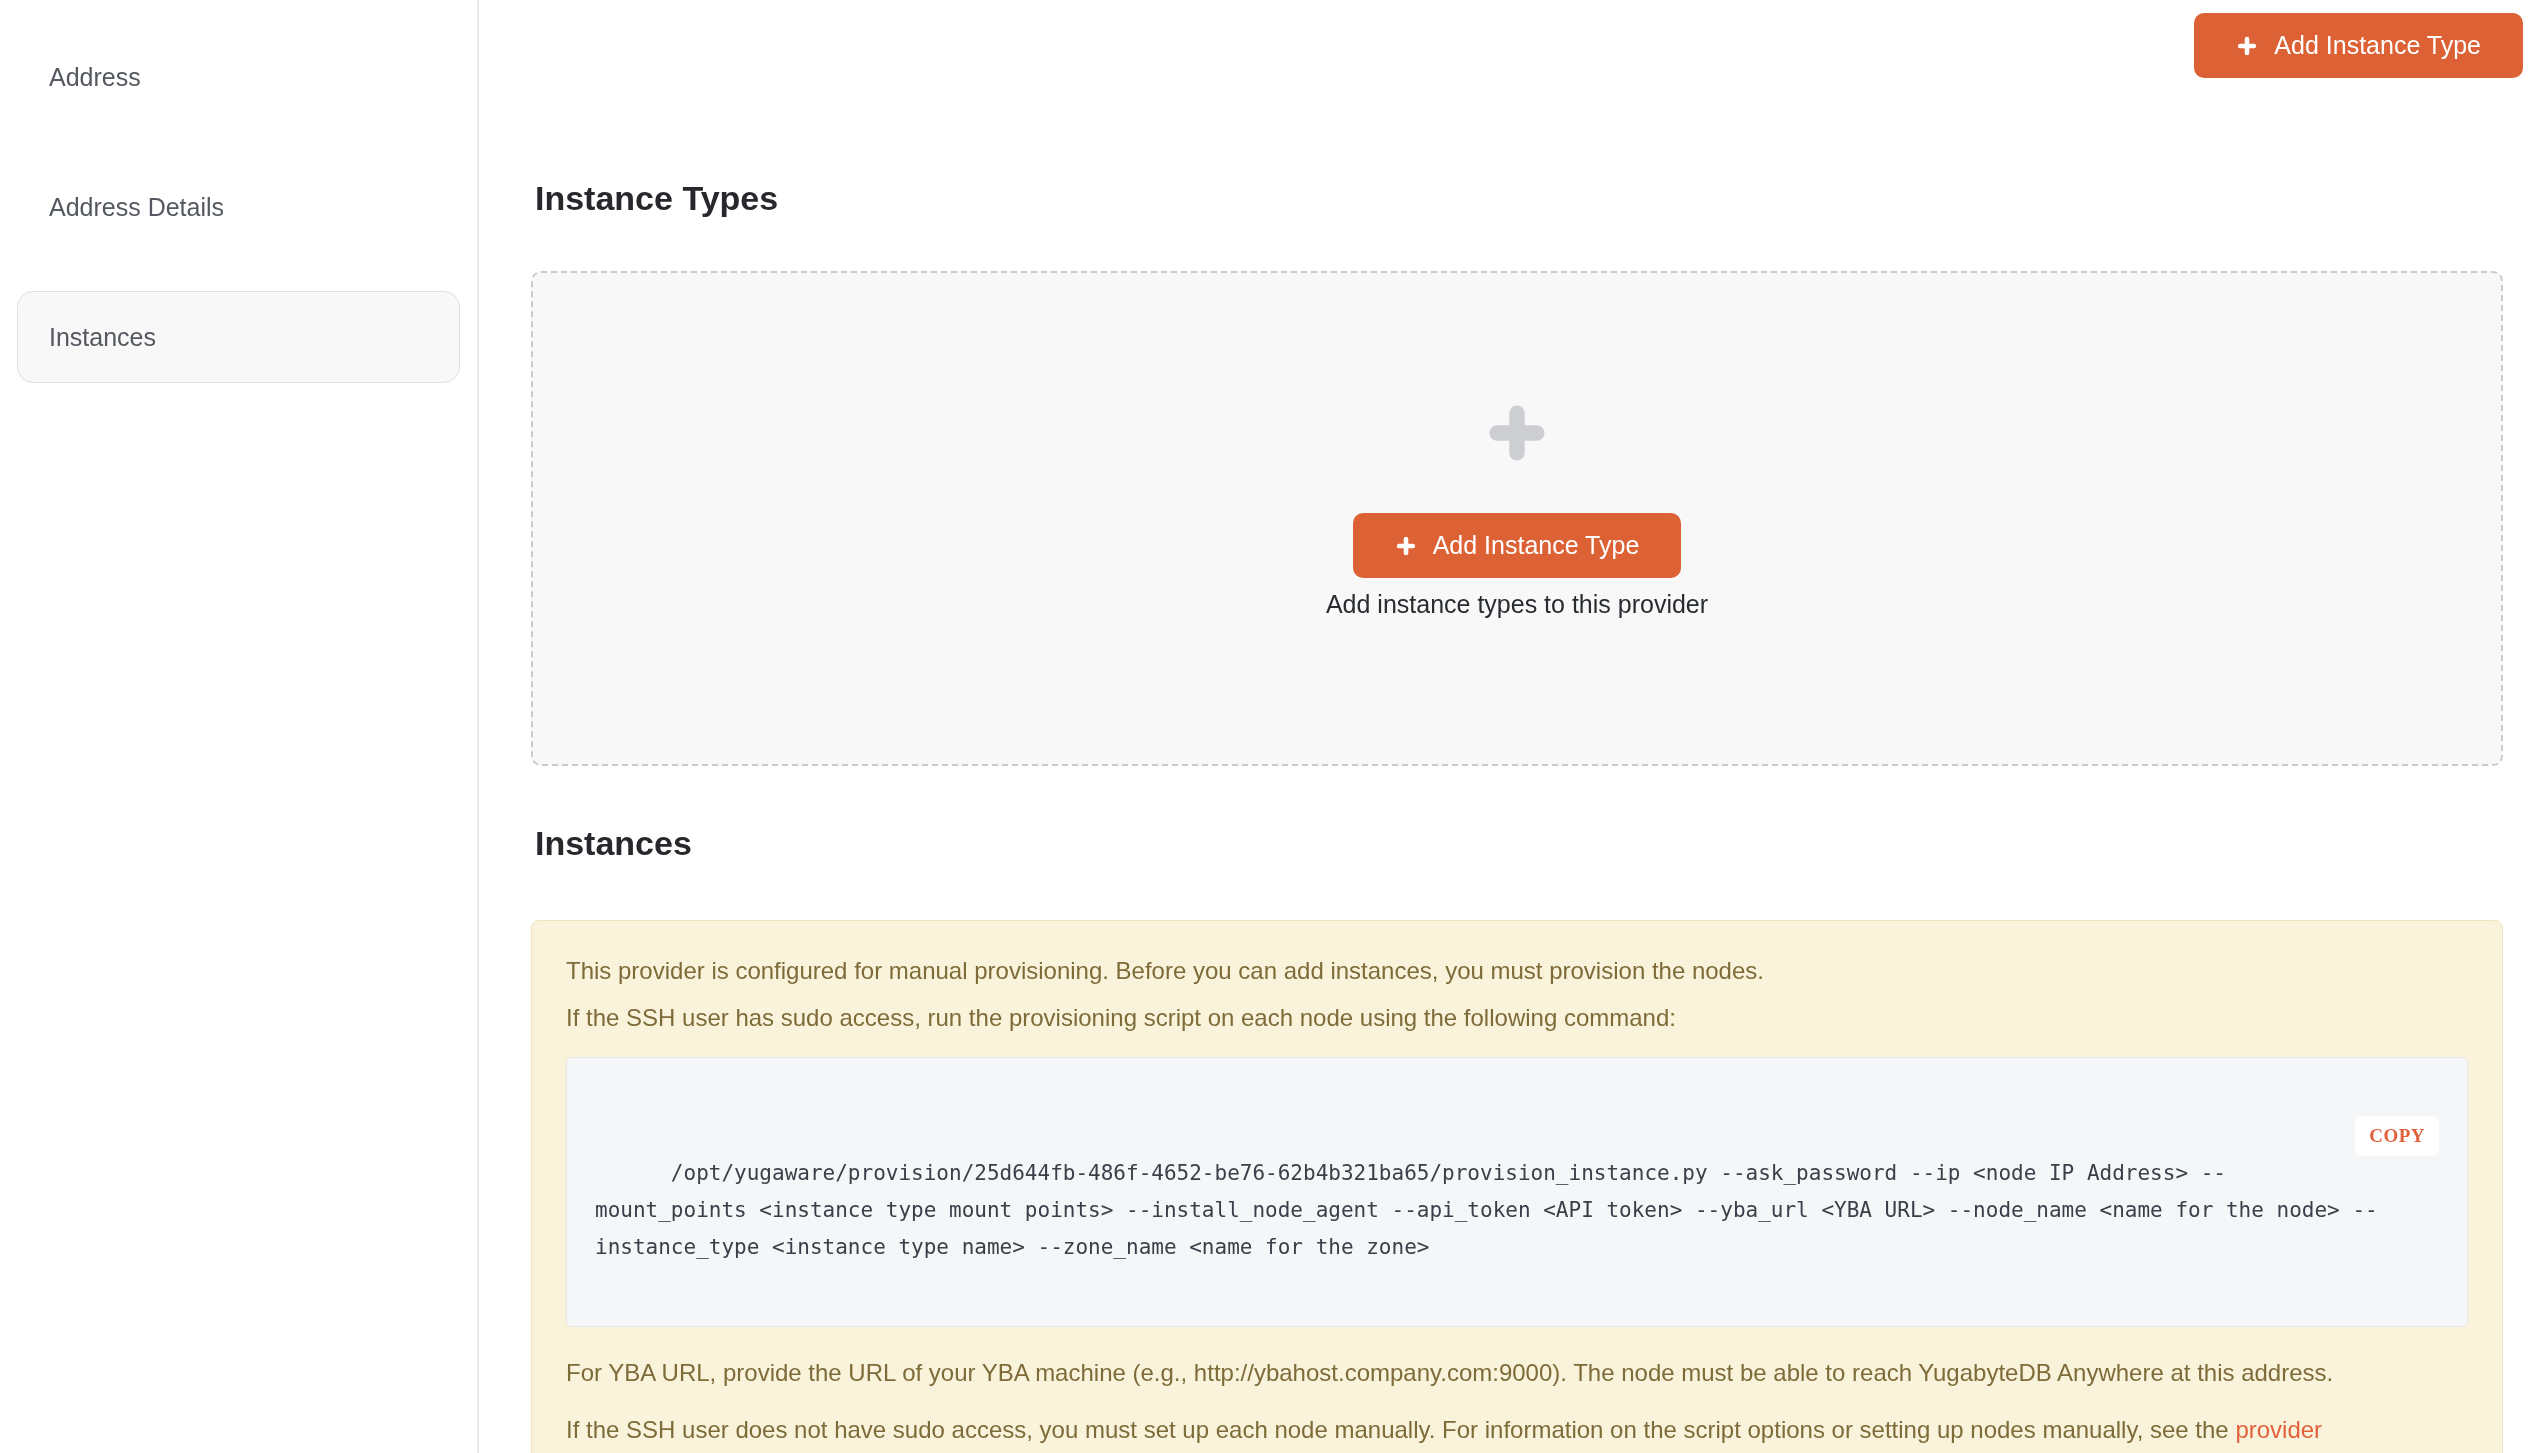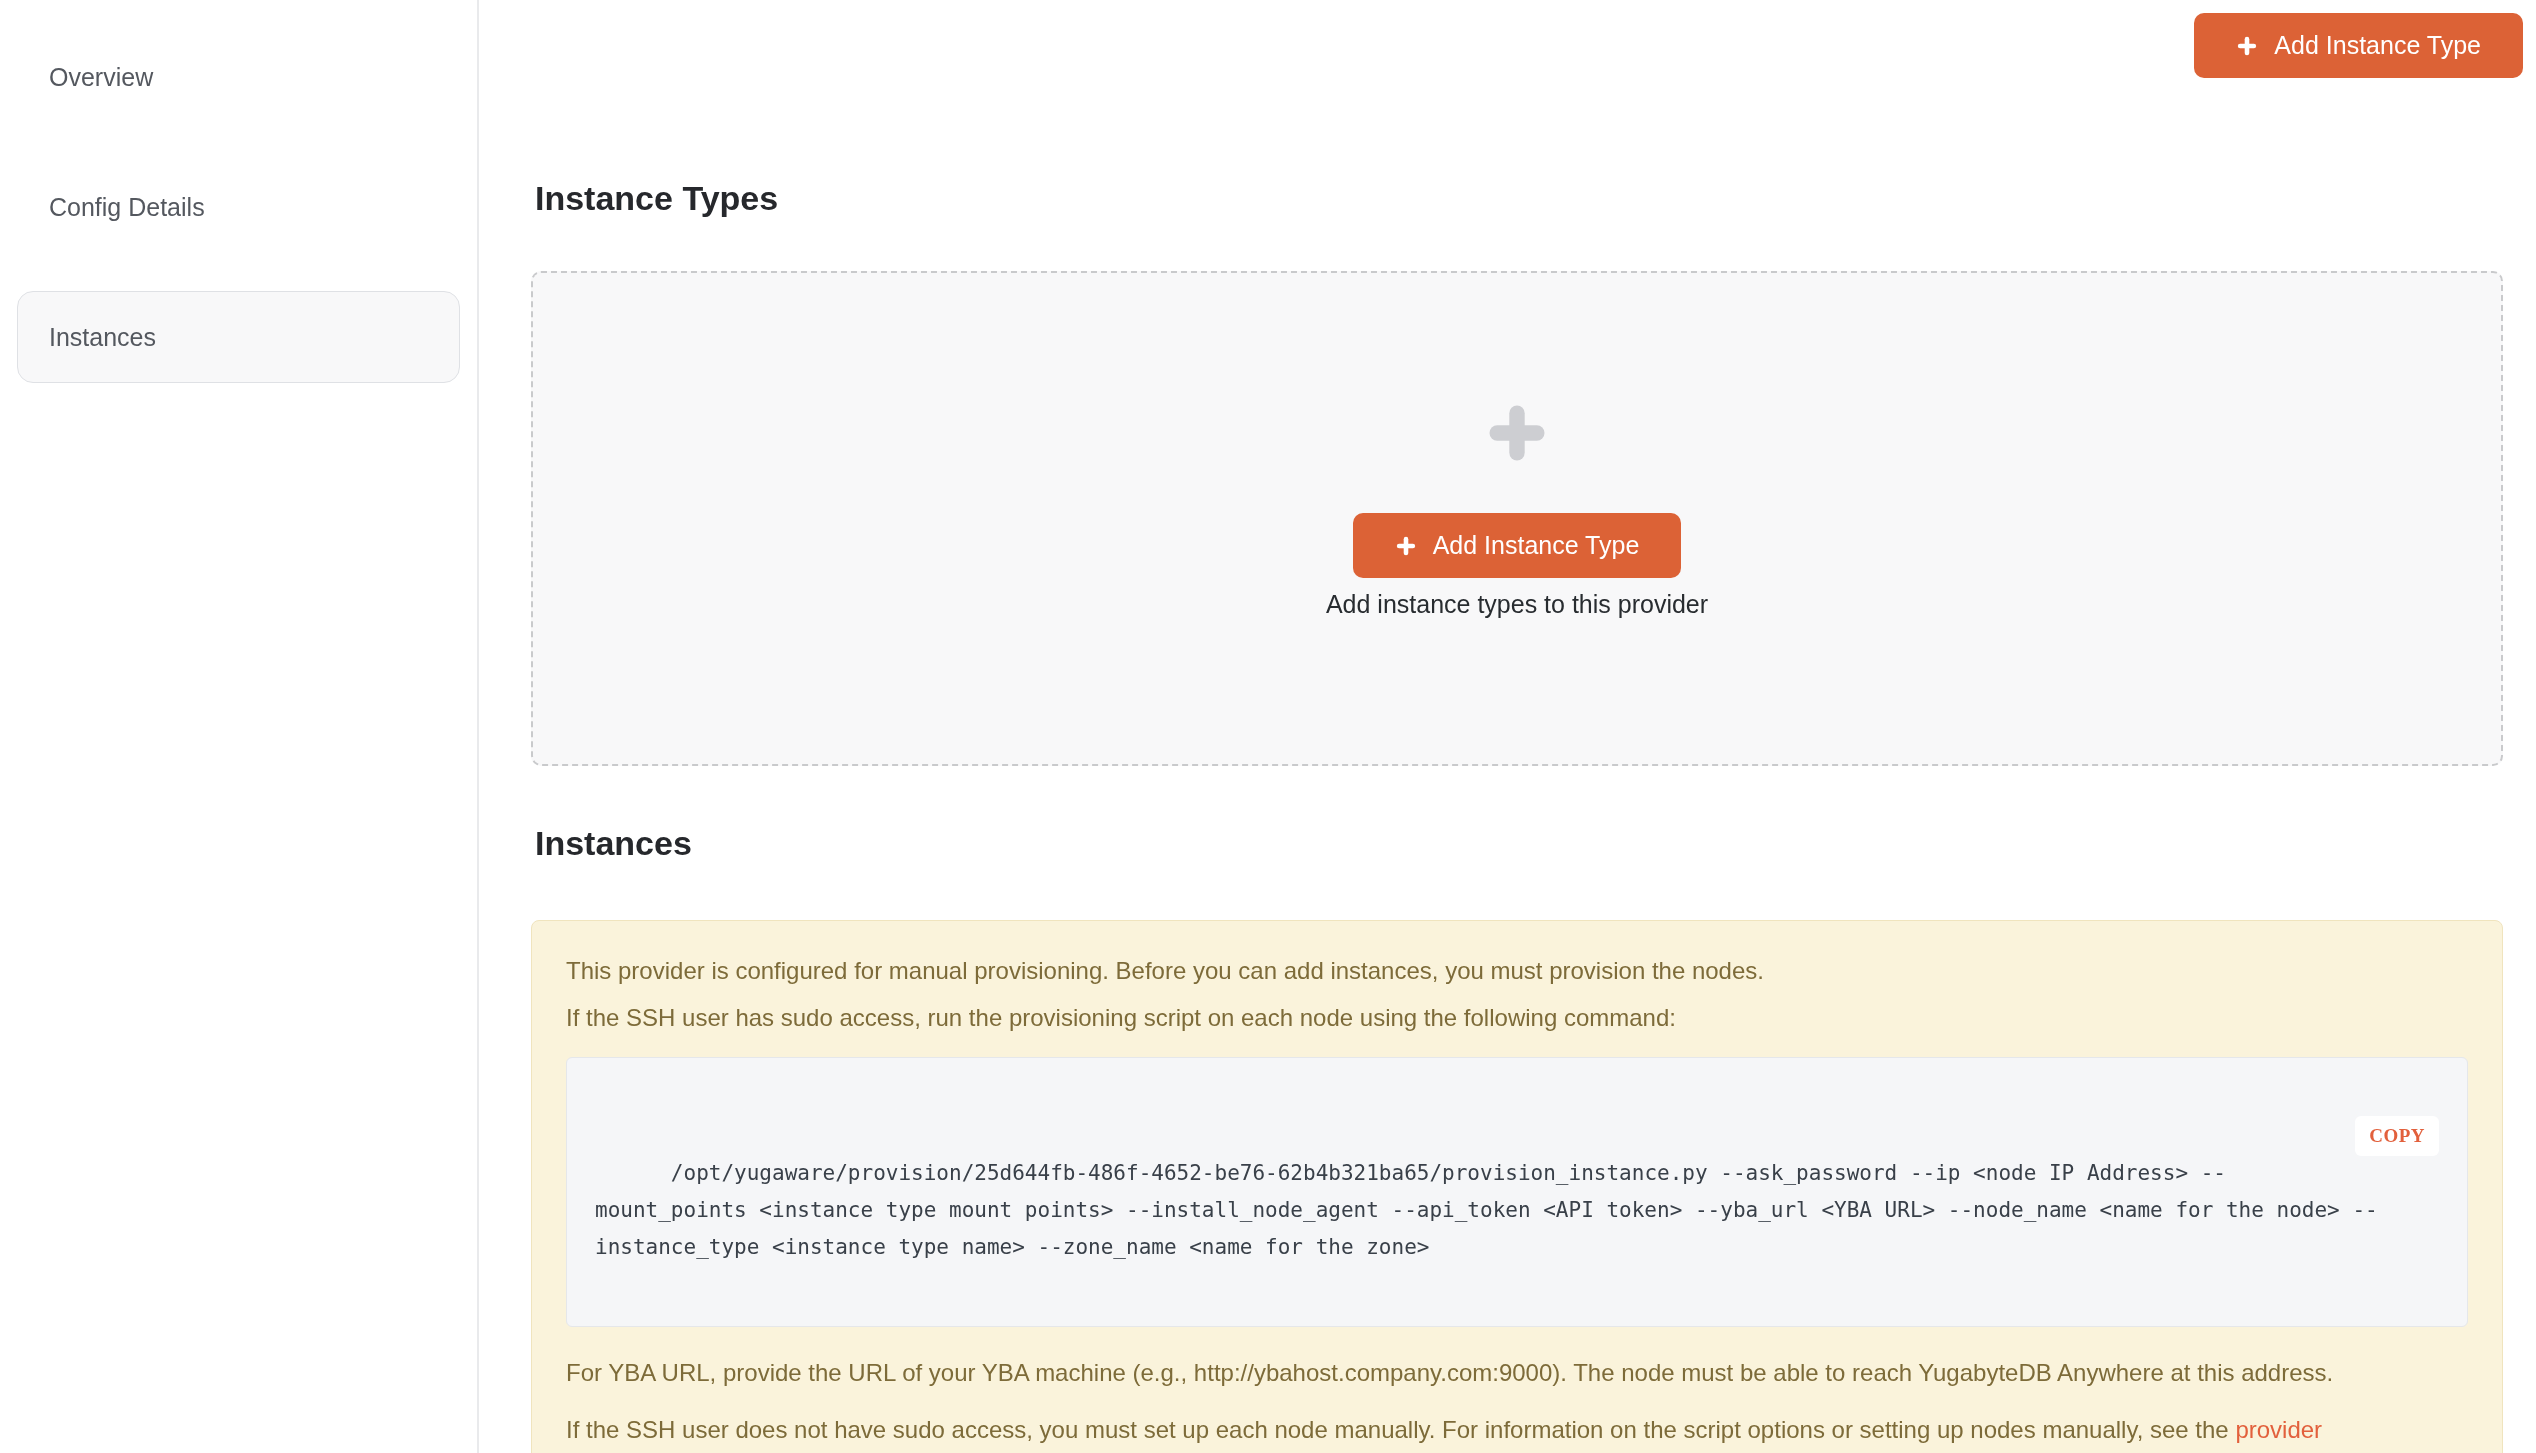--- a/index.html
+++ b/index.html
@@ -139,24 +139,24 @@
     color: #E2603C;
     text-decoration: none;
     cursor: pointer;
   }
 </style>
 </head>
 <body>
 
 <nav class="sidebar">
   <div class="nav-item">
-    <span>Overview</span>
+    <span>Address</span>
   </div>
   <div class="nav-item">
-    <span>Config Details</span>
+    <span>Address Details</span>
   </div>
   <div class="nav-item selected">
     <span>Instances</span>
   </div>
 </nav>
 
 <main class="main">
 
   <div class="top-actions">
     <button class="btn-primary">

